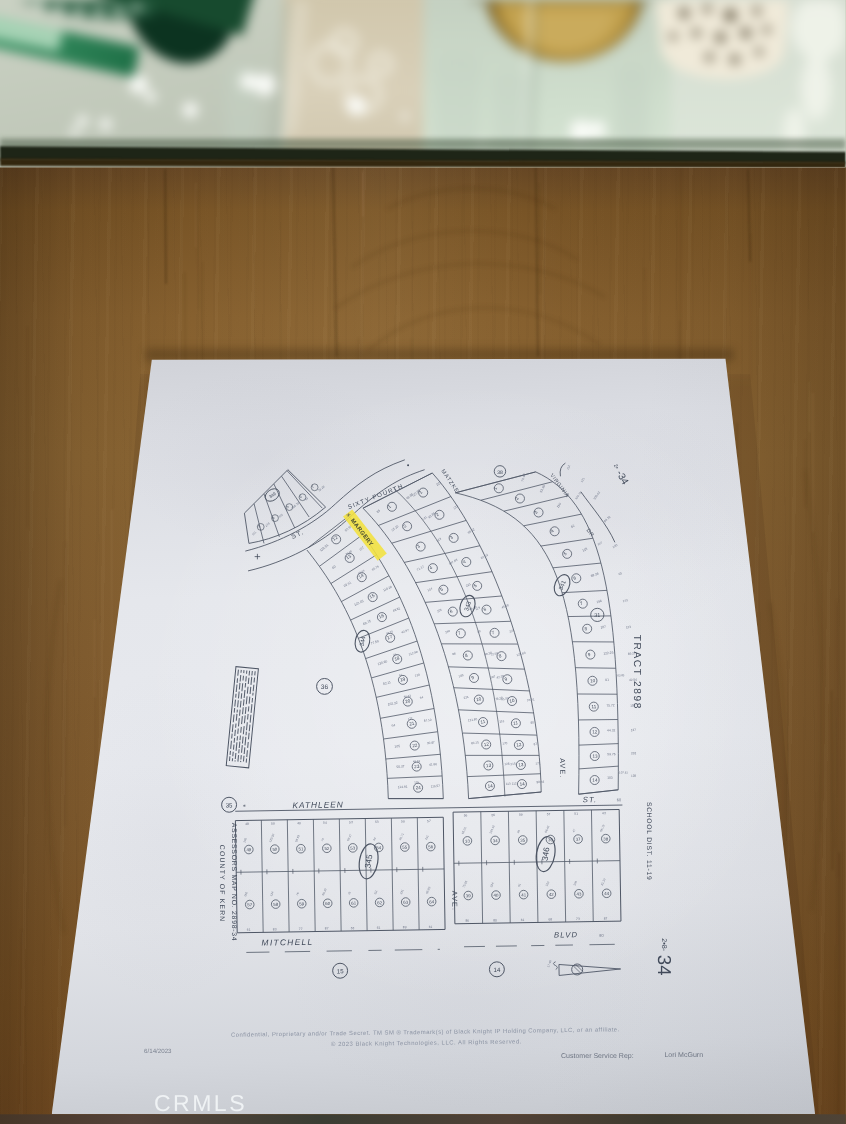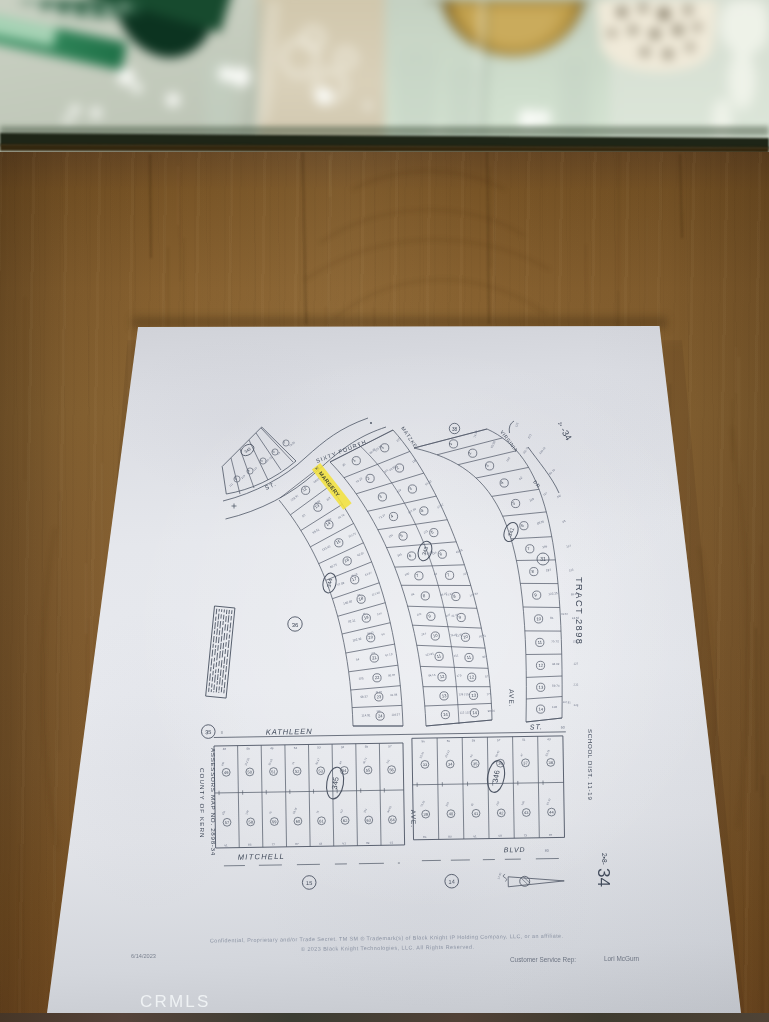--- a/index.html
+++ b/index.html
@@ -952,15 +952,15 @@
 <text x="301" y="951" font-size="5.4" fill="#8b93a3" transform="rotate(-0.8 301 951)" textLength="173">© 2023 Black Knight Technologies, LLC.  All Rights Reserved.</text>
 
 <text x="131" y="957.5" font-size="5.6" fill="#7b8290">6/14/2023</text>
 
 <text x="510" y="961.5" font-size="6.4" fill="#6e7583">Customer Service Rep:</text>
 
 <text x="604" y="960.5" font-size="6.4" fill="#6e7583">Lori McGurn</text>
       </svg>
 </div>
 
-<div style="left:140px;top:991.5px;width:220px;height:26px;color:rgba(240,243,246,0.95);font-size:17px;letter-spacing:2.2px;font-family:'Liberation Sans',sans-serif;">CRMLS</div>
+<div style="left:140px;top:991.5px;width:220px;height:26px;color:rgba(240,243,246,0.95);font-size:21px;letter-spacing:2.2px;font-family:'Liberation Sans',sans-serif;">CRMLS</div>
 
 <div style="left:0;top:1013px;width:769px;height:9px;background:linear-gradient(90deg,#463627 0%,#55433a 16%,#3b3d33 38%,#514136 60%,#3e3b2f 78%,#4f4336 100%);"></div>
 </div>
 </body></html>

